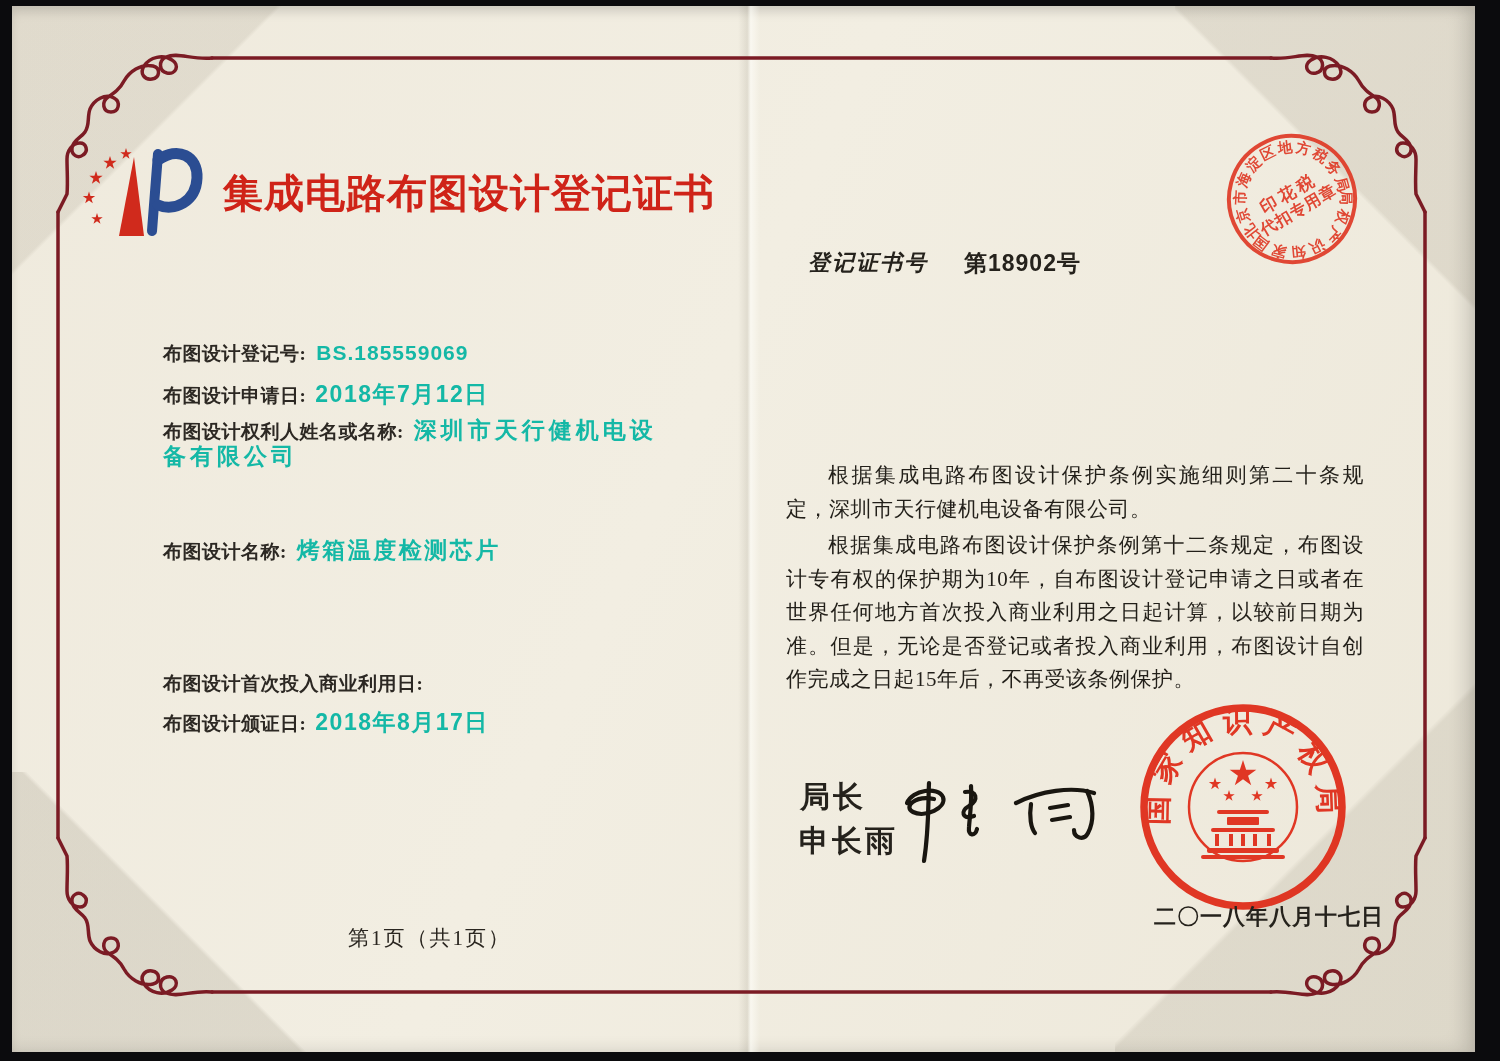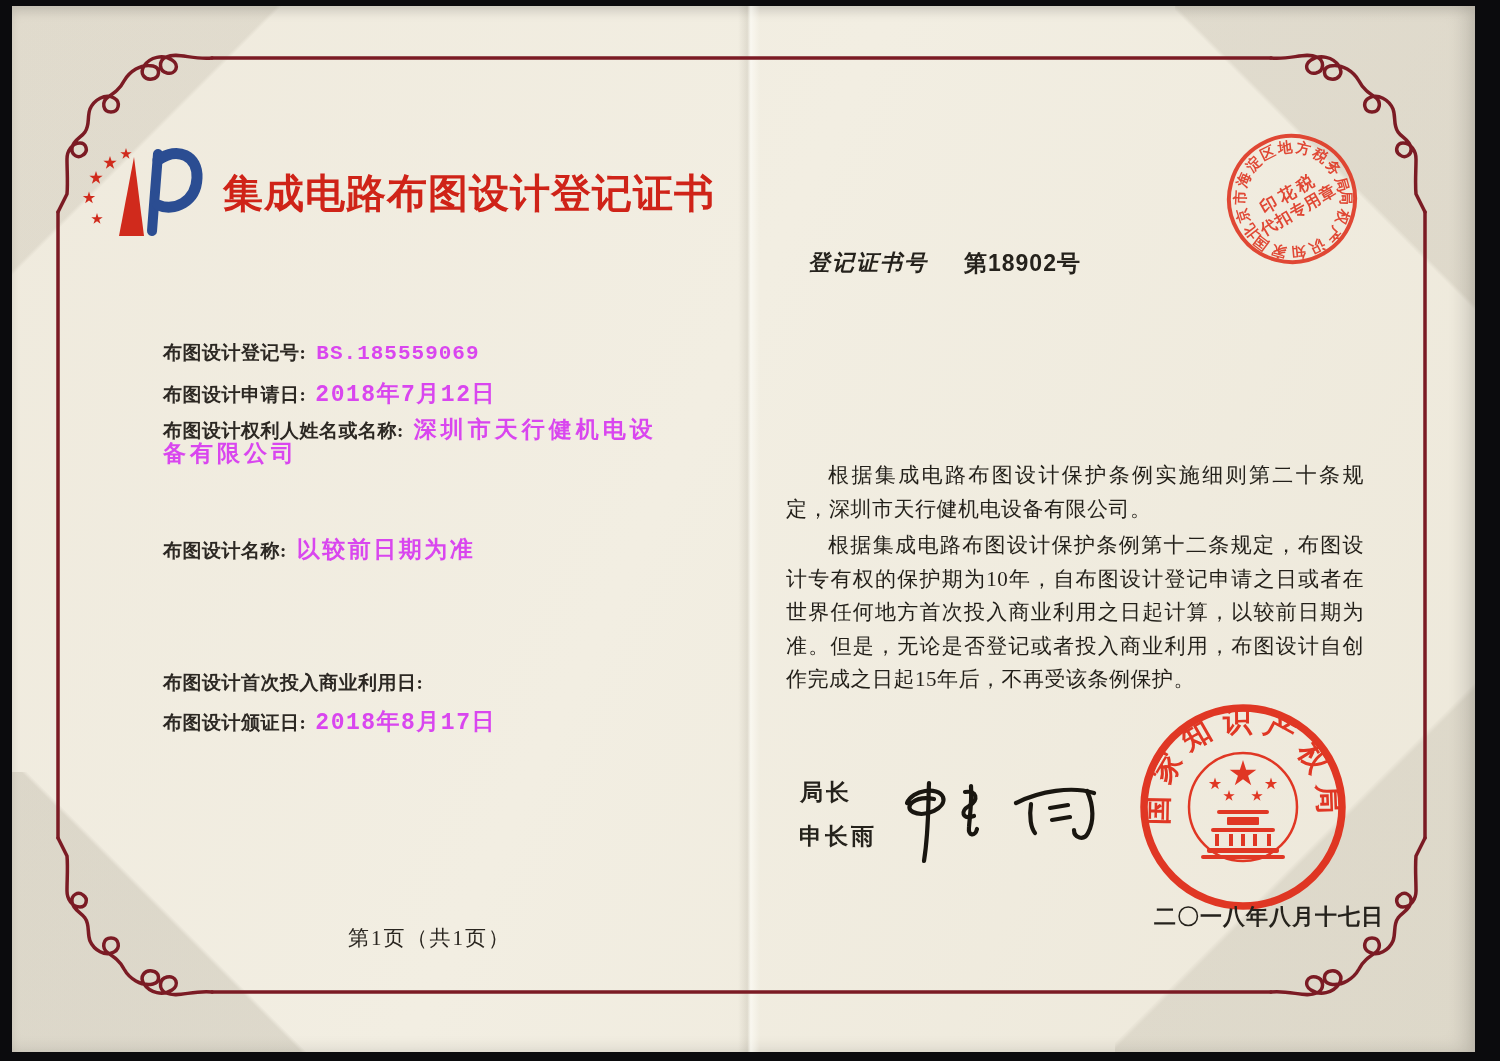--- a/index.html
+++ b/index.html
@@ -19,34 +19,34 @@
      background:linear-gradient(45deg,rgba(115,108,88,.16) 49%,rgba(0,0,0,0) 50%);}
   #fold-br{right:25px;bottom:9px;width:360px;height:380px;
      background:linear-gradient(315deg,rgba(115,108,88,.13) 49%,rgba(0,0,0,0) 50%);}
   #crease{position:absolute;left:738px;top:6px;width:22px;bottom:9px;
      background:linear-gradient(to right,rgba(0,0,0,0),rgba(95,88,70,.12) 42%,rgba(255,255,250,.6) 58%,rgba(0,0,0,0));}
   svg.overlay{position:absolute;left:0;top:0;}
   .txt{position:absolute;color:var(--ink,#25221c);}
   #title{left:184px;top:166px;font-size:40px;font-weight:700;color:var(--title_red,#cf2318);
          letter-spacing:1px;white-space:nowrap;margin-left:39px;}
   .flabel{font-size:19px;font-weight:700;color:#2c2823;letter-spacing:.5px;}
-  .fvalue{font-family:Liberation Mono, monospace;font-weight:700;color:#d946ef;
+  .fvalue{font-family:Liberation Sans, sans-serif;font-weight:700;color:#14b8a6;
           margin-left:10px;letter-spacing:2px;}
   .field{position:absolute;left:163px;width:580px;line-height:29px;}
   .f2,.f3{line-height:23.5px;}
   .f2{width:505px;} .f3{width:533px;}
   .f0 .fvalue{font-size:21px;letter-spacing:1px;}
   .f1 .fvalue,.f5 .fvalue,.f6 .fvalue,.f7 .fvalue{font-size:23px;letter-spacing:1.5px;margin-left:9px;}
   .f2 .fvalue,.f3 .fvalue{font-size:23px;letter-spacing:4px;}
   .f4 .fvalue{font-size:23px;letter-spacing:2.5px;}
   #regline .lab{font-size:22px;font-weight:700;letter-spacing:2px;font-style:italic;}
   #regline .val{font-family:"Liberation Sans","DejaVu Sans",sans-serif;font-weight:700;font-size:23px;letter-spacing:1px;}
   .para{position:absolute;left:786px;width:578px;font-size:21px;line-height:33.5px;
         text-align:justify;color:#221f19;text-indent:2em;letter-spacing:.5px;}
-  #signoff-title,#signoff-name{font-size:23px;font-weight:700;letter-spacing:3px;font-family:Liberation Mono, monospace;}
+  #signoff-title,#signoff-name{font-size:30px;font-weight:700;letter-spacing:3px;font-family:Liberation Mono, monospace;}
   #seal-date{font-size:22px;font-weight:700;letter-spacing:1px;z-index:5;margin-left:20px;}
   #footer{font-size:21px;letter-spacing:2px;color:#2a2620;}
   .sealtext{font-weight:700;font-family:"Liberation Serif","DejaVu Serif",serif;}
 </style>
 </head>
 <body>
 
 <div id="stage">
   <div id="paper"></div>
   <div id="crease" class="fold"></div>
@@ -146,21 +146,21 @@
   <div class="field f0" style="top:338px">
     <span class="flabel">布图设计登记号:</span><span class="fvalue">BS.185559069</span>
   </div>
   <div class="field f1" style="top:380px">
     <span class="flabel">布图设计申请日:</span><span class="fvalue">2018年7月12日</span>
   </div>
   <div class="field f2" style="top:419px">
     <span class="flabel">布图设计权利人姓名或名称:</span><span class="fvalue">深圳市天行健机电设备有限公司</span>
   </div>
   <div class="field f4" style="top:536px">
-    <span class="flabel">布图设计名称:</span><span class="fvalue">以较前日期为准</span>
+    <span class="flabel">布图设计名称:</span><span class="fvalue">烤箱温度检测芯片</span>
   </div>
   <div class="field f6" style="top:668px">
     <span class="flabel">布图设计首次投入商业利用日:</span><span class="fvalue"></span>
   </div>
   <div class="field f7" style="top:708px">
     <span class="flabel">布图设计颁证日:</span><span class="fvalue">2018年8月17日</span>
   </div>
 
   <p class="para" style="top:438px">根据集成电路布图设计保护条例实施细则第二十条规定，深圳市天行健机电设备有限公司。</p>
   <p class="para" style="top:508px">根据集成电路布图设计保护条例第十二条规定，布图设计专有权的保护期为10年，自布图设计登记申请之日或者在世界任何地方首次投入商业利用之日起计算，以较前日期为准。但是，无论是否登记或者投入商业利用，布图设计自创作完成之日起15年后，不再受该条例保护。</p>

